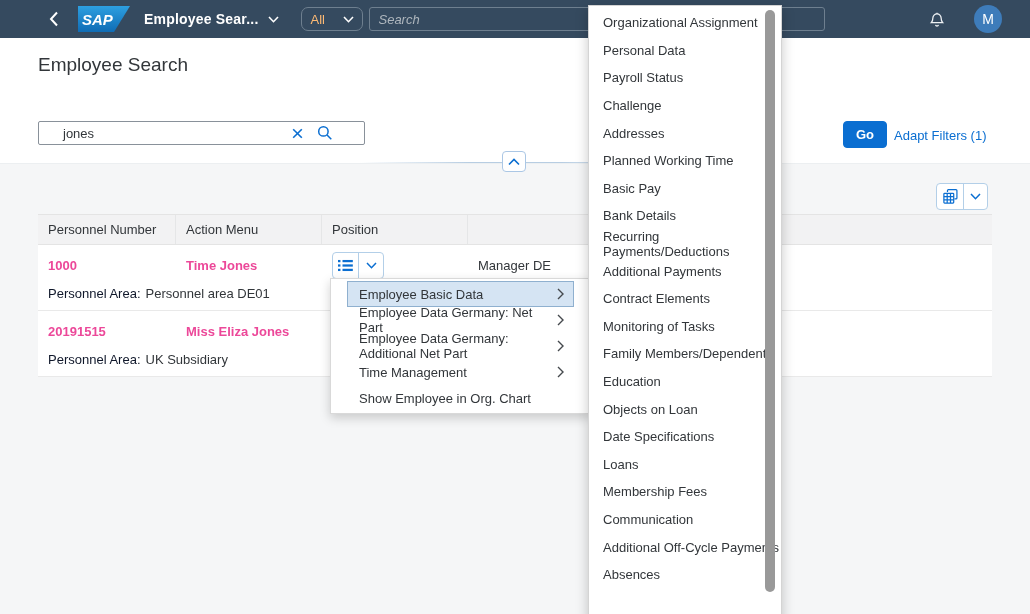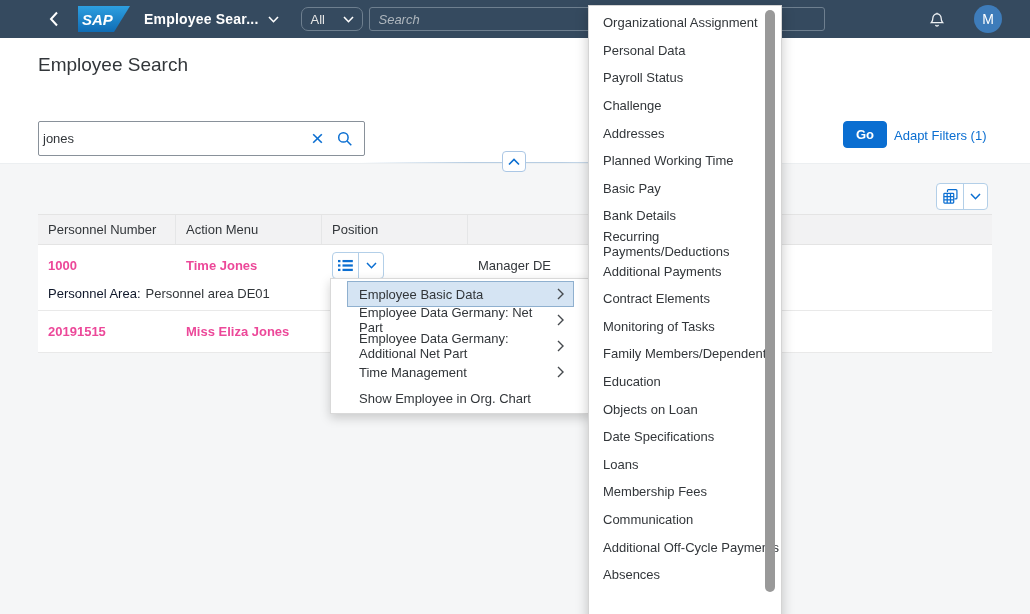--- a/index.html
+++ b/index.html
@@ -8,33 +8,33 @@
   .app { position:relative; width:1030px; height:614px; overflow:hidden; background:#fff; }
 
   
   .shell { position:absolute; top:0; left:0; width:100%; height:38px; background:#354a5f;
     display:flex; align-items:center; z-index:5; }
   .shell-back { margin-left:46px; width:16px; height:16px; display:flex; align-items:center; justify-content:center; cursor:pointer; }
   .sap-logo { margin-left:16px; display:block; }
   .shell-title { margin-left:14px; color:#fff; font-size:14px; font-weight:bold; letter-spacing:.2px;
     display:flex; align-items:center; gap:10px; cursor:pointer; }
   .scope-box { margin-left:22px; width:62px; height:24px; border:1px solid #6e7f8f; border-radius:7px;
-    display:flex; align-items:center; justify-content:space-between; padding:0 8px; color:#e5e5e5; font-size:13px; cursor:pointer; }
+    display:flex; align-items:center; justify-content:space-between; padding:0 8px; color:#fdba74; font-size:13px; cursor:pointer; }
   .shell-search { margin-left:6px; width:456px; height:24px; border:1px solid #6e7f8f; border-radius:3px;
     display:flex; align-items:center; padding:0 8px; }
   .shell-search .ph { font-style:italic; font-size:13px; color:#aeb6bd; }
   .shell-right { position:absolute; right:0; top:0; height:38px; display:flex; align-items:center; }
   .bell { margin-right:28px; cursor:pointer; display:flex; }
   .avatar { width:28px; height:28px; border-radius:50%; background:#3e7cba; color:#fff; font-size:14px;
     display:flex; align-items:center; justify-content:center; margin-right:28px; cursor:pointer; }
 
   
   .page-title { position:absolute; left:38px; top:54px; font-size:19px; color:#32363a; }
-  .emp-search-field { position:absolute; left:38px; top:121px; width:327px; height:35px;
-    border:1px solid #89919a; border-radius:2px; background:#fff; display:flex; align-items:center; padding:0 4px;justify-content:center; }
+  .emp-search-field { position:absolute; left:38px; top:121px; width:327px; height:24px;
+    border:1px solid #89919a; border-radius:2px; background:#fff; display:flex; align-items:center; padding:0 24px;justify-content:center; }
   .emp-search-field .val { font-size:13px; color:#32363a; flex:1; }
   .icon-btn { display:flex; align-items:center; justify-content:center; cursor:pointer; padding:0 7px; height:100%; }
   .go-btn { position:absolute; left:843px; top:121px; height:27px; min-width:38px; background:#0a6ed1; border:1px solid #0a6ed1;
     border-radius:4px; color:#fff; font-size:13px; font-weight:bold; display:flex; align-items:center; justify-content:center;
     padding:0 12px; cursor:pointer; }
   .adapt-link { position:absolute; left:894px; top:128px; color:#0a6ed1; font-size:13px; cursor:pointer; }
 
   .collapse-line { position:absolute; top:162px; left:360px; width:310px; height:1px;
     background:linear-gradient(90deg, rgba(176,202,228,0), #b7cde2 35%, #b7cde2 65%, rgba(176,202,228,0)); }
   .collapse-btn { position:absolute; left:502px; top:151px; width:24px; height:21px; background:#fff;
@@ -229,20 +229,23 @@
           <div class="cell">
               <span class="link">20191515</span>
             </div>
           <div class="cell">
               <span class="link">Miss Eliza Jones</span>
             </div>
           <div class="cell"></div>
           <div class="cell"></div>
           <div class="cell"></div>
             <div class="cell"></div>
+        </div>
+        <div class="sub-line">
+          <span class="lbl">Personnel Area:</span><span class="val">UK Subsidiary</span>
         </div>
       </div>
     </div>
   </div>
 
   <div class="ctx-menu">
     <div class="ctx-item hl">
       <span class="grow">Employee Basic Data</span>
       <svg width="7" height="12" viewBox="0 0 7 12" fill="none" stroke="#45494d" stroke-width="1.4">
           <polyline points="1,1 6,6 1,11"></polyline>

